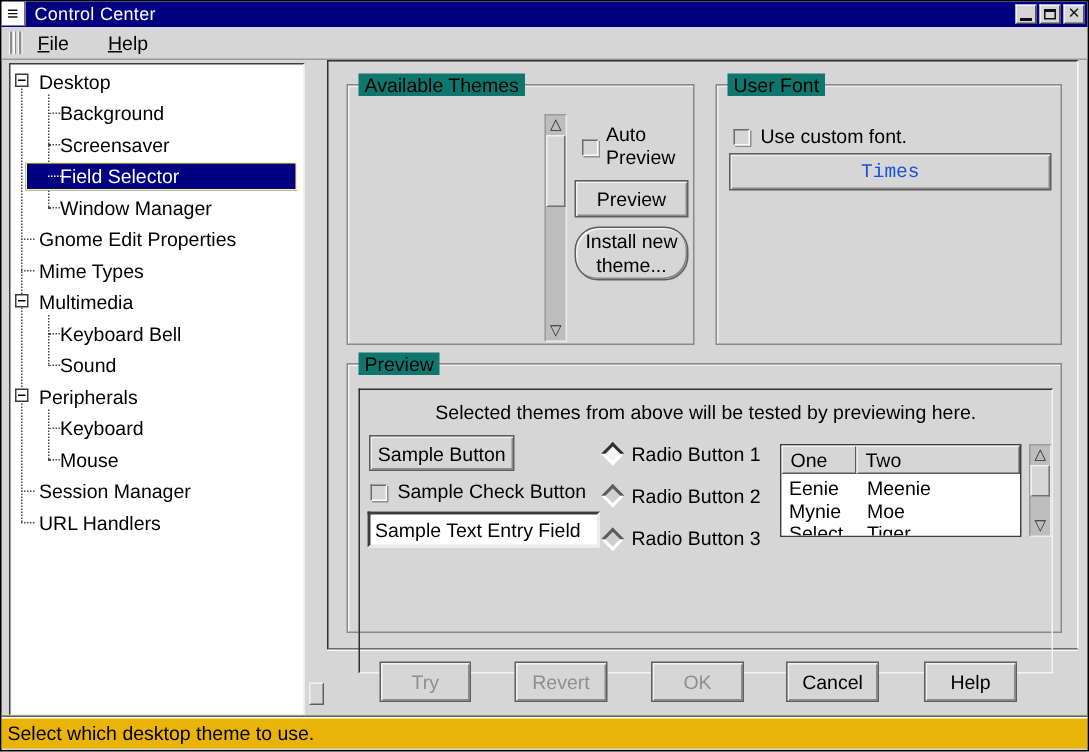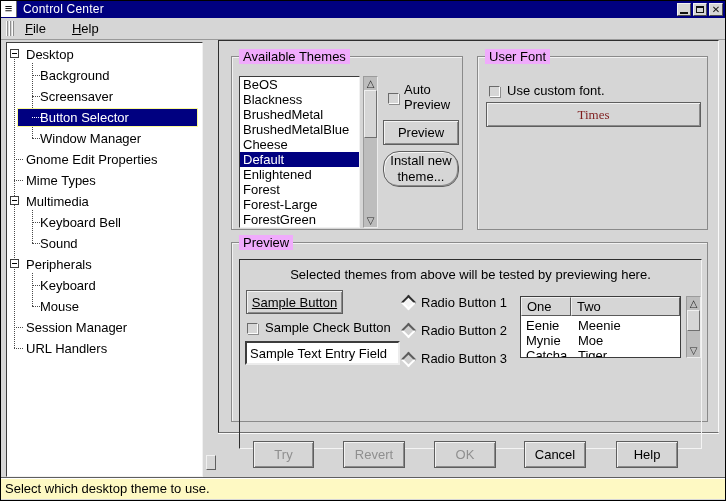--- a/index.html
+++ b/index.html
@@ -57,21 +57,21 @@
   #gutter-thumb { position:absolute; left:2px; top:413px; width:10px; height:15px; background:#d6d6d6;
     border:1px solid; border-color:#f0f0f0 #5f5f5f #5f5f5f #f0f0f0; }
 
   
   #right-panel { left:217px; top:39px; width:501px; height:393px; background:#d6d6d6;
     border:1px solid; border-color:#2e2e2e #fafafa #6e6e6e #2e2e2e;
     box-shadow: 0 1px 0 #fafafa; }
 
   
   .frame { position:absolute; border:1px solid #8a8a8a; box-shadow: inset 1px 1px 0 #f2f2f2; }
-  .legend { position:absolute; top:-8px; left:7px; background:#f0abfc; padding:0 4px; font-size:13px; line-height:15px; }
+  .legend { position:absolute; top:-8px; left:7px; background:#0f766e; padding:0 4px; font-size:13px; line-height:15px; }
 
   
   .btn { position:absolute; background:#d6d6d6; border:1px solid #5e5e5e;
     box-shadow: inset 1px 1px 0 #f3f3f3, inset -1px -1px 0 #8b8b8b;
     display:flex; align-items:center; justify-content:center; font-size:13px; text-align:center; }
   .btn.disabled { color:#8f8f8f; }
 
   
   .checkbox { position:absolute; width:11px; height:11px; background:#d6d6d6;
     border:1px solid; border-color:#6a6a6a #fdfdfd #fdfdfd #6a6a6a;
@@ -111,25 +111,25 @@
     border:1px solid; border-color:#f0f0f0 #5a5a5a #5a5a5a #f0f0f0;
     line-height:17px; padding-left:5px; font-size:13px; }
   .clist-body { position:absolute; left:0; top:19px; width:100%; height:43px; background:#fff; overflow:hidden; }
   .clist-row { position:absolute; left:0; width:100%; height:15px; line-height:15px; font-size:13px; }
   .c1 { position:absolute; left:5px; } .c2 { position:absolute; left:57px; }
 
   
   .action-btn { top:440px; height:27px; }
 
   
-  #statusbar { left:0; top:476px; width:724px; height:22px; background:#fef9c3;
+  #statusbar { left:0; top:476px; width:724px; height:22px; background:#eab308;
     border-top:1px solid #5f5f5f; box-shadow: inset 0 1px 0 #fff;
     line-height:21px; padding-left:4px; font-size:13px; }
 
-  .ufl { font-family:Liberation Serif, serif; color:#7f1d1d; }
+  .ufl { font-family:Liberation Mono, monospace; color:#1d4ed8; }
 </style>
 </head>
 <body>
 
 <div id="win">
 
   <div id="titlebar" class="abs">
     <div id="sysicon" class="abs">≡</div>
     <div id="title-text" class="abs">Control Center</div>
     <div id="btn-min" class="abs winbtn">
@@ -163,21 +163,21 @@
     <div class="trow" style="top:22px;">
       <div class="dot-h" style="left:25px; top:10px; width:8px;"></div>
       <span class="tlabel1">Background</span>
     </div>
     <div class="trow" style="top:43px;">
       <div class="dot-h" style="left:25px; top:10px; width:8px;"></div>
       <span class="tlabel1">Screensaver</span>
     </div>
     <div id="tree-sel">
       <div class="sel-stub"></div>
-      <span class="sel-label">Button Selector</span>
+      <span class="sel-label">Field Selector</span>
     </div>
     <div class="trow" style="top:85px;">
       <div class="dot-h" style="left:25px; top:10px; width:8px;"></div>
       <span class="tlabel1">Window Manager</span>
     </div>
     <div class="trow" style="top:106px;">
       <div class="dot-h" style="left:7px; top:10px; width:9px;"></div>
       <span class="tlabel0">Gnome Edit Properties</span>
     </div>
     <div class="trow" style="top:127px;">
@@ -220,32 +220,20 @@
 
   <div id="gutter" class="abs">
     <div id="gutter-thumb"></div>
   </div>
 
   <div id="right-panel" class="abs">
 
     <div class="frame" style="left:12px; top:15px; width:232px; height:174px;">
       <span class="legend">Available Themes</span>
 
-      <div id="theme-list">
-        <div class="theme-item" style="top:0;">BeOS</div>
-        <div class="theme-item" style="top:15px;">Blackness</div>
-        <div class="theme-item" style="top:30px;">BrushedMetal</div>
-        <div class="theme-item" style="top:45px;">BrushedMetalBlue</div>
-        <div class="theme-item" style="top:60px;">Cheese</div>
-        <div class="theme-item sel" style="top:75px;">Default</div>
-        <div class="theme-item" style="top:90px;">Enlightened</div>
-        <div class="theme-item" style="top:105px;">Forest</div>
-        <div class="theme-item" style="top:120px;">Forest-Large</div>
-        <div class="theme-item" style="top:135px;">ForestGreen</div>
-      </div>
 
       <div class="sb" style="left:131px; top:19px; width:15px; height:152px;">
         <div class="sb-arrow" style="top:0;">△</div>
         <div class="sb-thumb" style="top:13px; height:48px;"></div>
         <div class="sb-arrow" style="bottom:0;">▽</div>
       </div>
 
       <div class="checkbox" style="left:156px; top:36px;"></div>
       <div style="position:absolute; left:172px; top:25px; line-height:15px; font-size:13px;">
         <div>Auto</div>
@@ -270,21 +258,21 @@
         <span class="ufl">Times</span>
       </div>
     </div>
 
     <div class="frame" style="left:12px; top:201px; width:477px; height:180px;">
       <span class="legend">Preview</span>
 
       <div id="pv-inner">
         <div id="pv-caption">Selected themes from above will be tested by previewing here.</div>
 
-        <div class="btn" style="left:6px; top:30px; width:97px; height:24px;text-decoration:underline;">Sample Button</div>
+        <div class="btn" style="left:6px; top:30px; width:97px; height:24px;">Sample Button</div>
 
         <div class="checkbox" style="left:7px; top:63px;"></div>
         <span style="position:absolute; left:25px; top:57px; line-height:22px;">Sample Check Button</span>
 
         <input id="pv-entry" value="Sample Text Entry Field" style="">
 
         <div class="radio on" style="left:163px; top:37px;"></div>
         <span class="pv-radio-label" style="top:32px;">Radio Button 1</span>
         <div class="radio" style="left:163px; top:65px;"></div>
         <span class="pv-radio-label" style="top:60px;">Radio Button 2</span>
@@ -297,21 +285,21 @@
           <div class="clist-body">
             <div class="clist-row" style="top:2px;">
               <span class="c1">Eenie</span>
               <span class="c2">Meenie</span>
             </div>
             <div class="clist-row" style="top:17px;">
               <span class="c1">Mynie</span>
               <span class="c2">Moe</span>
             </div>
             <div class="clist-row" style="top:32px;">
-              <span class="c1">Catcha</span>
+              <span class="c1">Select</span>
               <span class="c2">Tiger</span>
             </div>
           </div>
         </div>
 
         <div class="sb" style="left:446px; top:36px; width:15px; height:62px;">
           <div class="sb-arrow" style="top:0;">△</div>
           <div class="sb-thumb" style="top:13px; height:21px;"></div>
           <div class="sb-arrow" style="bottom:0;">▽</div>
         </div>

